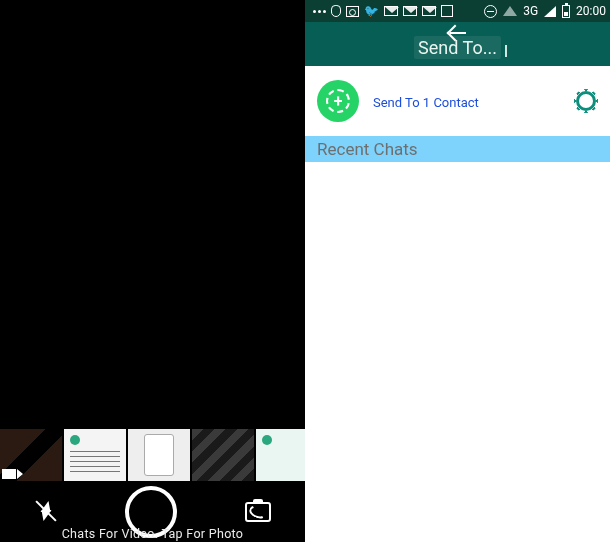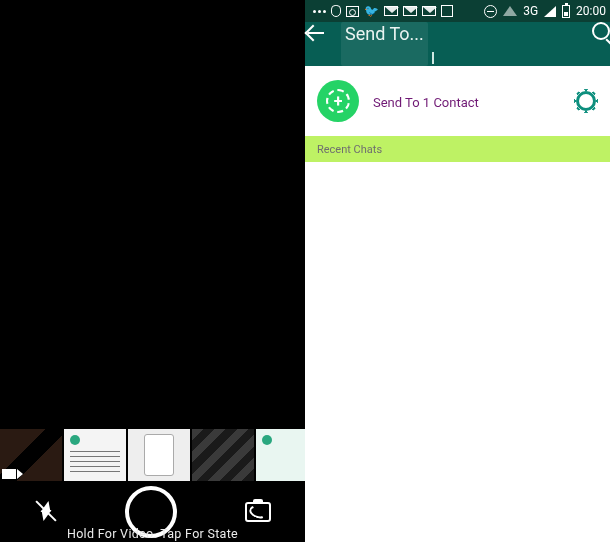--- a/index.html
+++ b/index.html
@@ -49,50 +49,50 @@
   .mic    { width:10px;height:12px;border:1.5px solid #fff;border-radius:5px 5px 6px 6px; position:relative;}
   .pic    { width:13px;height:11px;border:1.5px solid #fff; position:relative;} .pic::after{content:"";position:absolute;left:2px;top:2px;width:5px;height:5px;border:1.5px solid #fff;border-radius:50%;}
   .bird   { font-size:12px; line-height:1; }
   .env    { width:14px;height:10px;border:1.5px solid #fff;position:relative;} .env::after{content:"";position:absolute;left:0;top:0;border-left:7px solid transparent;border-right:7px solid transparent;border-top:6px solid #fff; opacity:.9;}
   .sq     { width:12px;height:12px;border:1.5px solid #fff;}
   .minus  { width:13px;height:13px;border:1.5px solid #fff;border-radius:50%;position:relative;} .minus::after{content:"";position:absolute;left:2px;right:2px;top:5px;height:1.5px;background:#fff;}
   .wifi   { width:0;height:0;border-left:7px solid transparent;border-right:7px solid transparent;border-bottom:10px solid #fff; opacity:.55;}
   .sig    { width:0;height:0;border-left:12px solid transparent;border-bottom:11px solid #fff;}
   .batt   { width:8px;height:13px;border:1.5px solid #fff;position:relative;} .batt::before{content:"";position:absolute;left:2px;top:-3px;width:3px;height:2px;background:#fff;} .batt::after{content:"";position:absolute;left:1px;right:1px;bottom:1px;height:4px;background:#fff;}
 
-  .appbar { height:44px; background:#075E54; color:#fff; display:flex; padding:0 0; gap:14px; }
+  .appbar { height:44px; background:#075E54; color:#fff; display:flex; align-items:center; padding:0 10px; gap:14px;flex-direction:column; }
   .back-arrow { width:22px; height:22px; position:relative; }
   .back-arrow::before { content:""; position:absolute; left:3px; top:10px; width:16px; height:2px; background:#fff;}
   .back-arrow::after  { content:""; position:absolute; left:2px; top:5px; width:10px; height:10px; border-left:2px solid #fff; border-bottom:2px solid #fff; transform:rotate(45deg);}
   .appbar-title { font-size:18px; font-weight:400; color:#eaf4f1; flex:0 0 auto; position:relative; }
   .appbar-title::after { content:""; position:absolute; right:-6px; bottom:2px; width:2px; height:12px; background:#cfe8e2; }
   .appbar-title-bg { background: rgba(255,255,255,0.08); padding:1px 4px; border-radius:2px;}
   .spacer { flex:1; }
   .search-ic { width:18px;height:18px;border:2px solid #fff;border-radius:50%;position:relative;} .search-ic::after{content:"";position:absolute;right:-5px;bottom:-5px;width:8px;height:2px;background:#fff;transform:rotate(45deg);}
 
   .status-row { height:70px; display:flex; align-items:center; padding:0 14px 0 12px; gap:14px; background:#fff; }
   .status-avatar { width:42px;height:42px;border-radius:50%;background:#25D366; display:flex; align-items:center; justify-content:center; position:relative;}
   .status-avatar .ring { width:24px;height:24px;border:2.5px dashed #fff;border-radius:50%; position:absolute;}
   .status-avatar .plus { position:absolute; color:#fff; font-size:16px; font-weight:700; }
   .status-text .t1 { font-size:16px; color:#111; }
-  .status-text .t2 { font-size:13px; color:#701a75; margin-top:2px;}
+  .status-text .t2 { font-size:13px; color:#1d4ed8; margin-top:2px;}
   .gear { width:20px;height:20px;border:3px solid #0e8f7e;border-radius:50%;position:relative; margin-left:auto;}
   .gear::before{content:"";position:absolute;inset:-5px;border-radius:50%;
     background:
       radial-gradient(circle at 50% 0,#0e8f7e 2px,transparent 2px),
       radial-gradient(circle at 50% 100%,#0e8f7e 2px,transparent 2px),
       radial-gradient(circle at 0 50%,#0e8f7e 2px,transparent 2px),
       radial-gradient(circle at 100% 50%,#0e8f7e 2px,transparent 2px),
       radial-gradient(circle at 15% 15%,#0e8f7e 2px,transparent 2px),
       radial-gradient(circle at 85% 15%,#0e8f7e 2px,transparent 2px),
       radial-gradient(circle at 15% 85%,#0e8f7e 2px,transparent 2px),
       radial-gradient(circle at 85% 85%,#0e8f7e 2px,transparent 2px);}
   .gear::after{content:"";position:absolute;left:4px;top:4px;right:4px;bottom:4px;border-radius:50%;background:#fff;}
 
-  .section-header { height:26px; background:#bef264; color:#6f6f6f; font-size:11px; display:flex; align-items:center; padding-left:12px; }
+  .section-header { height:26px; background:#7dd3fc; color:#6f6f6f; font-size:17px; display:flex; align-items:center; padding-left:12px; }
   .chat-list { flex:1; background:#fff; }
 </style>
 </head>
 <body>
 
 <div class="camera">
   <div class="viewfinder"></div>
 
   <div class="thumb-strip">
     <div class="thumb th-kb">
@@ -112,21 +112,21 @@
       <span class="bolt"></span>
         <span class="bolt2"></span>
         <span class="slash"></span>
     </div>
     <div class="shutter"></div>
     <div class="switch-cam">
         <span class="arr"></span>
       </div>
   </div>
 
-  <div class="hint">Hold For Video. Tap For State</div>
+  <div class="hint">Chats For Video. Tap For Photo</div>
 </div>
 
 <div class="wa">
 
   <div class="statusbar">
     <div class="sb-left">
       <span class="dots3">
           <i></i>
           <i></i>
           <i></i>

